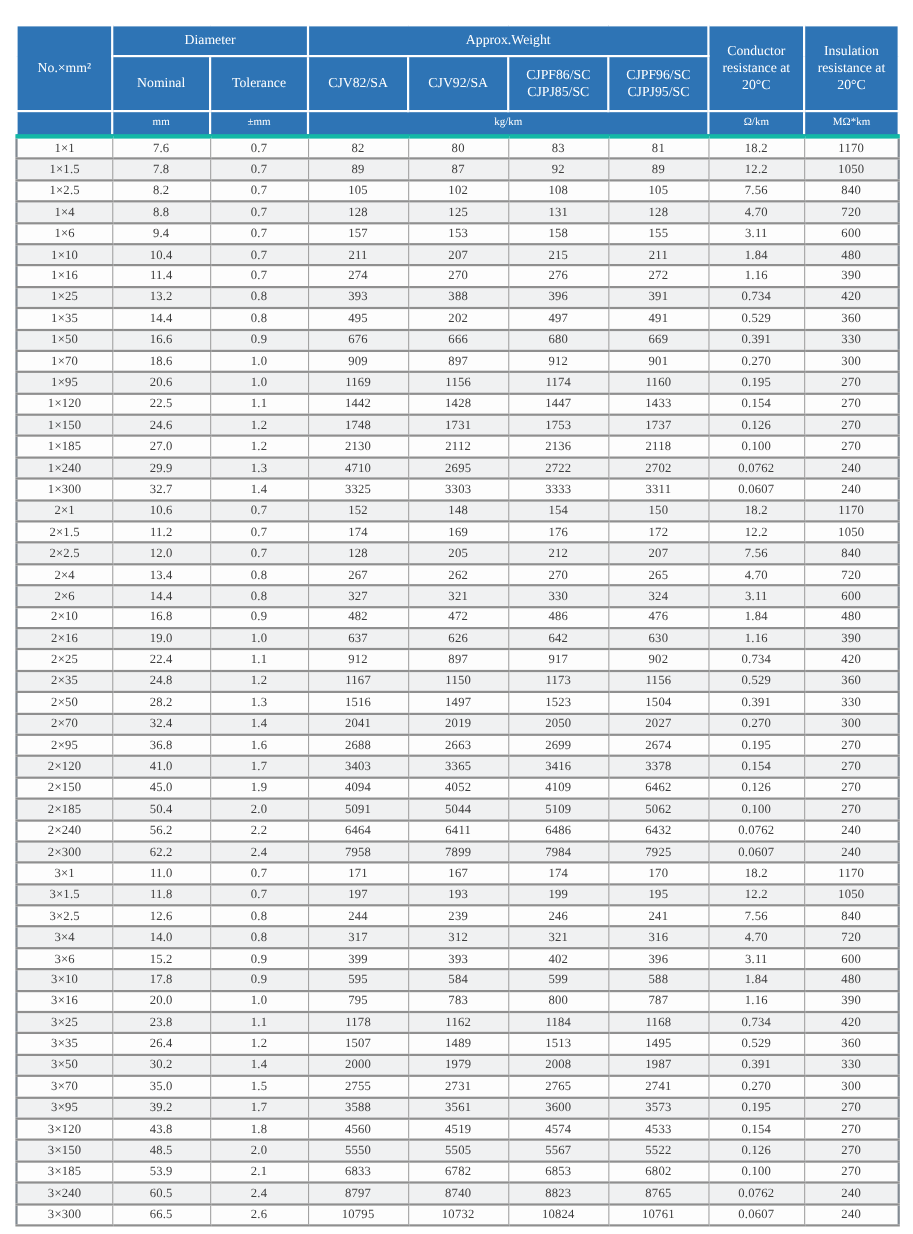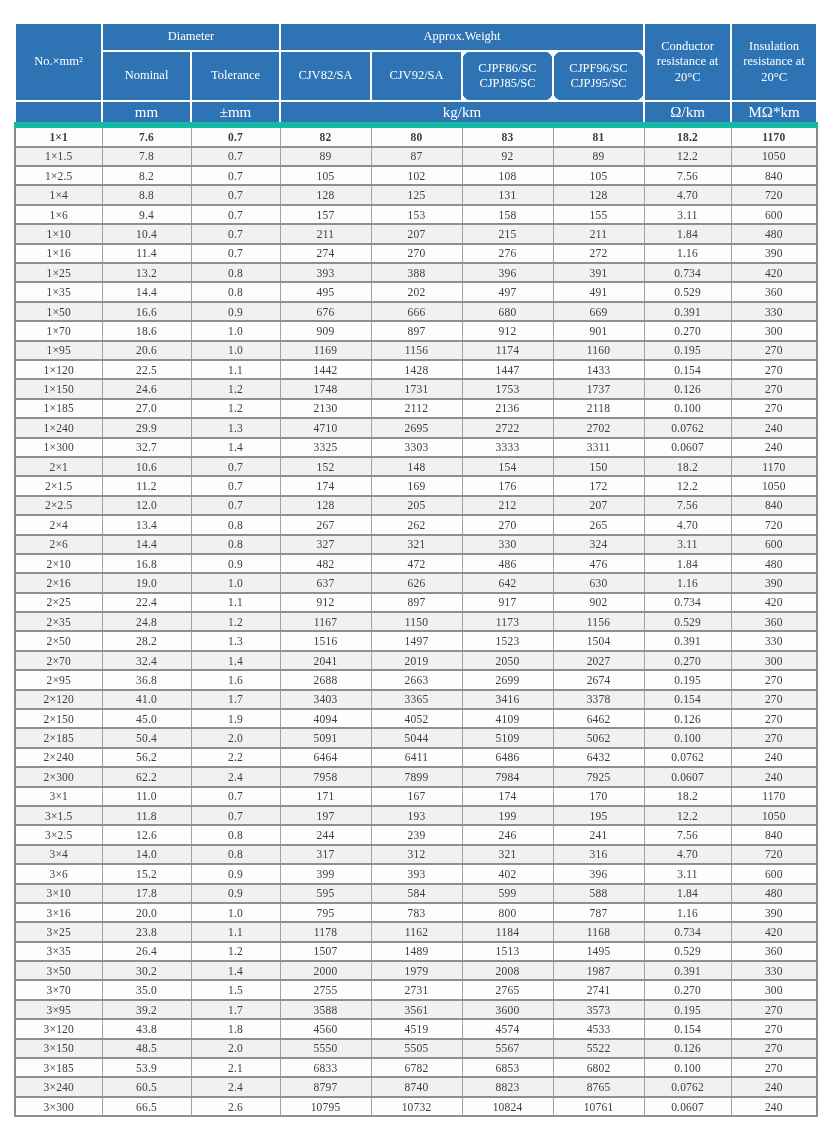--- a/index.html
+++ b/index.html
@@ -34,38 +34,38 @@
     font-weight: normal;
     font-size: 12.5px;
     line-height: 1.22;
     text-align: center;
     vertical-align: middle;
     border: 2px solid #ffffff;
     padding: 1px 2px;
   }
   thead tr.h1 th { height: 24px; }
   thead tr.h2 th { height: 46px; }
-  thead tr.units th { height: 18px; font-size: 15px; }
-  thead th.prewrap { white-space: pre-line; border-radius: 10px; }
+  thead tr.units th { height: 18px; font-size: 10px; }
+  thead th.prewrap { white-space: pre-line; }
   
   tbody td {
     height: 17.4px;
     padding: 0 2px;
     font-size: 11.5px;
     color: #3d3d3d;
     text-align: center;
     vertical-align: middle;
     background: #fdfdfd;
     border-right: 1px solid #a2a2a2;
     border-left: 1px solid #a2a2a2;
     border-bottom: 2px solid #8f8f8f;
     letter-spacing: 0.2px;
   }
   tbody tr:nth-child(even) td { background: #f0f1f2; }
-  tbody tr:first-child td { border-top: 6px solid #14b8a6; font-weight: bold; }
+  tbody tr:first-child td { border-top: 4px solid #14b8a6; }
 </style>
 </head>
 <body>
 
 <div class="page">
   <table class="spec">
     <colgroup>
       <col style="width:87px">
         <col style="width:89px">
         <col style="width:89px">

